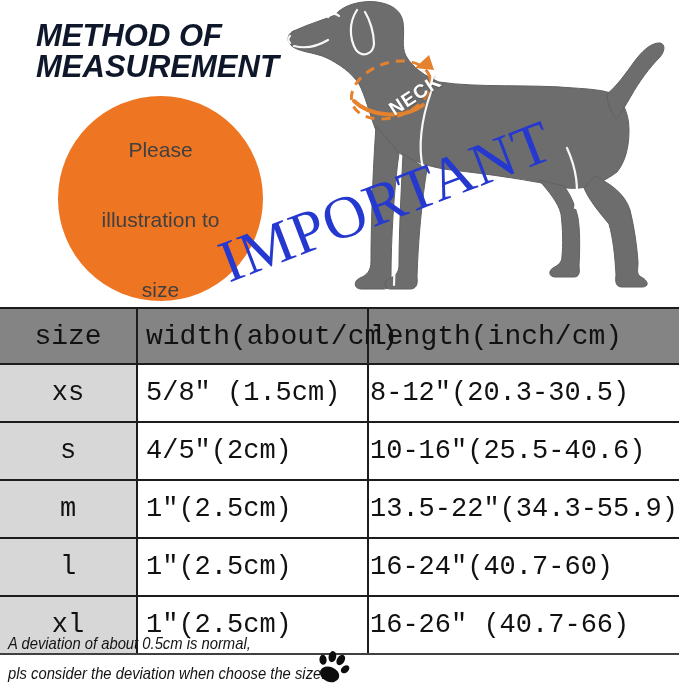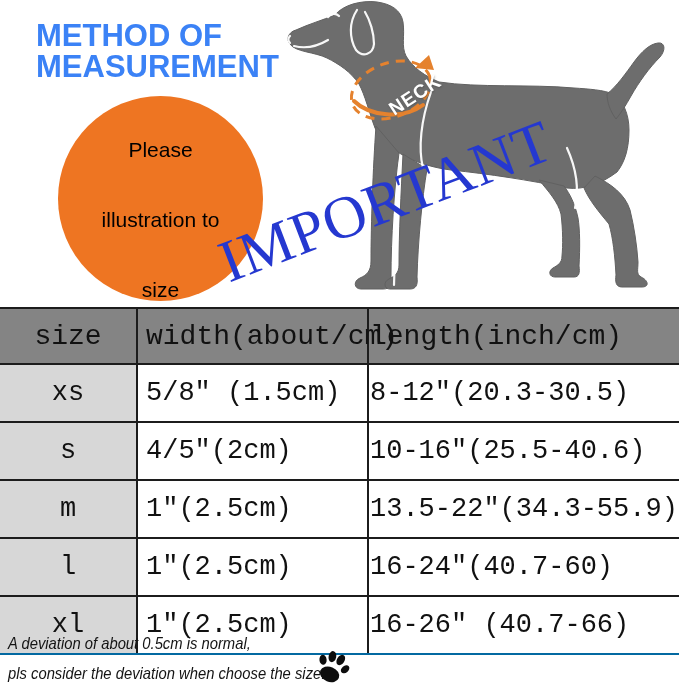--- a/index.html
+++ b/index.html
@@ -2,30 +2,31 @@
 <html><head>
 <meta charset="utf-8">
 <style>
   html,body{margin:0;padding:0;background:#fff;}
   .canvas{
     position:relative;width:679px;height:692px;background:#fff;overflow:hidden;
     font-family:"Liberation Sans",sans-serif;
   }
   .page-title{
     position:absolute;left:36px;top:20px;width:282px;
-    font-size:31px;line-height:31px;font-weight:bold;color:#3b82f6;
+    font-size:31px;line-height:31px;font-weight:bold;color:#0f172a;
     letter-spacing:0px;
+    font-style:italic;
   }
   .instruction-circle{
     position:absolute;left:58px;top:96px;width:205px;height:205px;border-radius:50%;
     background:#ee7522;display:flex;flex-direction:column;justify-content:center;align-items:center;
     z-index:2;
   }
   .instruction-circle .line{
-    color:#000000;font-size:21px;line-height:29px;text-align:center;white-space:nowrap;margin-top:41px;
+    color:#404040;font-size:21px;line-height:29px;text-align:center;white-space:nowrap;margin-top:41px;
   }
   .dog-wrap{position:absolute;left:279px;top:0px;width:402px;height:300px;z-index:1;}
   .important{
     position:absolute;left:222px;top:230px;z-index:3;
     font-family:"Liberation Serif",serif;font-size:60px;color:#2538d0;
     white-space:nowrap;transform:rotate(-21deg);transform-origin:left center;
     letter-spacing:1px;
   }
   .neck-label{
     position:absolute;left:391px;top:100px;z-index:4;
@@ -45,21 +46,21 @@
     background:#848484;height:52px;font-size:28px;font-weight:normal;
     border-bottom:2px solid #1c1c1c;
   }
   .size-table td{height:54px;font-size:27px;border-bottom:2px solid #1c1c1c;background:#fff;}
   .size-table th:first-child,.size-table td:first-child{text-align:center;}
   .size-table td:first-child{background:#d7d7d7;}
   .size-table th:nth-child(2),.size-table td:nth-child(2){text-align:left;padding-left:8px;}
   .size-table th:nth-child(3),.size-table td:nth-child(3){text-align:left;}
   .size-table th:nth-child(1),.size-table td:nth-child(1){border-right:2px solid #1c1c1c;}
   .size-table th:nth-child(2),.size-table td:nth-child(2){border-right:2px solid #1c1c1c;}
-  .size-table tr:last-child td{border-bottom:2px solid #0369a1;}
+  .size-table tr:last-child td{border-bottom:2px solid #404040;}
   .footnote-line{
     position:absolute;left:8px;color:#141414;font-size:17px;font-style:italic;
     white-space:nowrap;transform:scaleX(.87);transform-origin:left center;
   }
   .footnote-line.l1{top:634px;}
   .footnote-line.l2{top:664px;}
   .paw{position:absolute;left:314px;top:649px;width:40px;height:40px;}
 </style>
 </head>
 <body>

